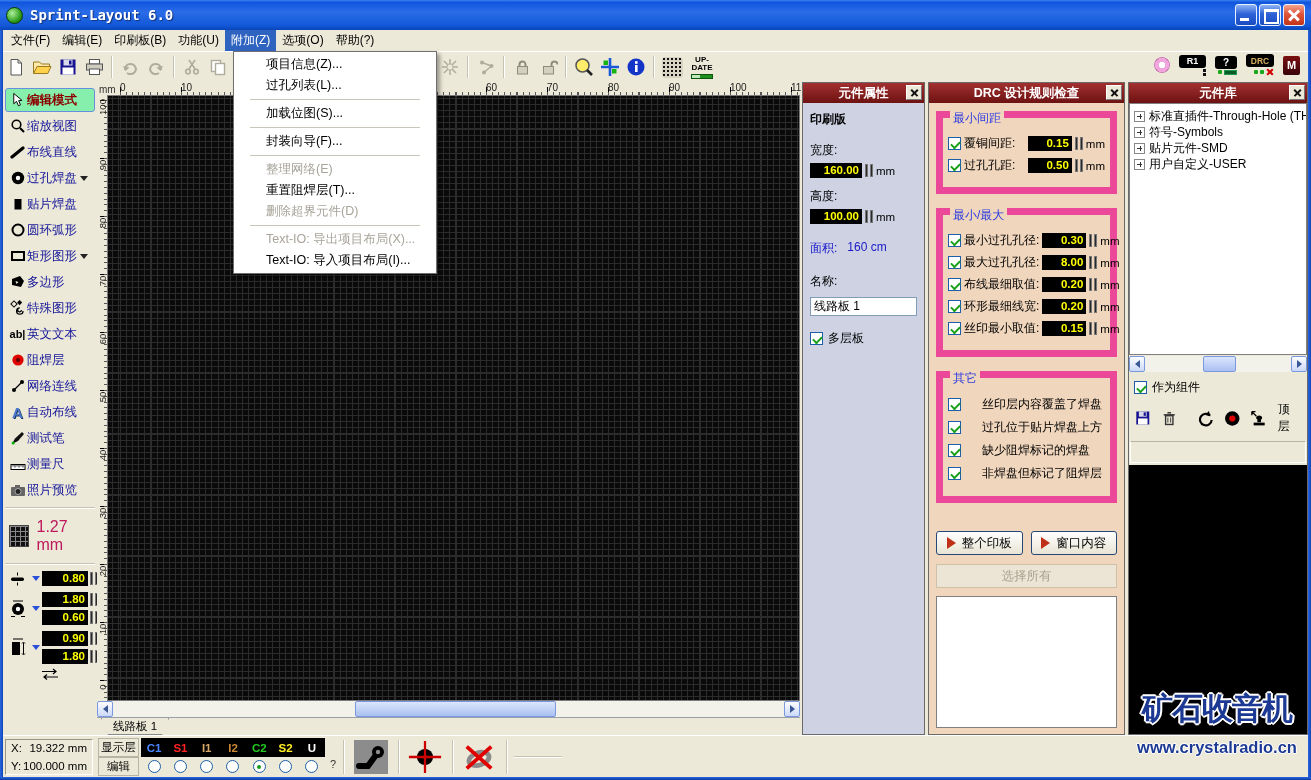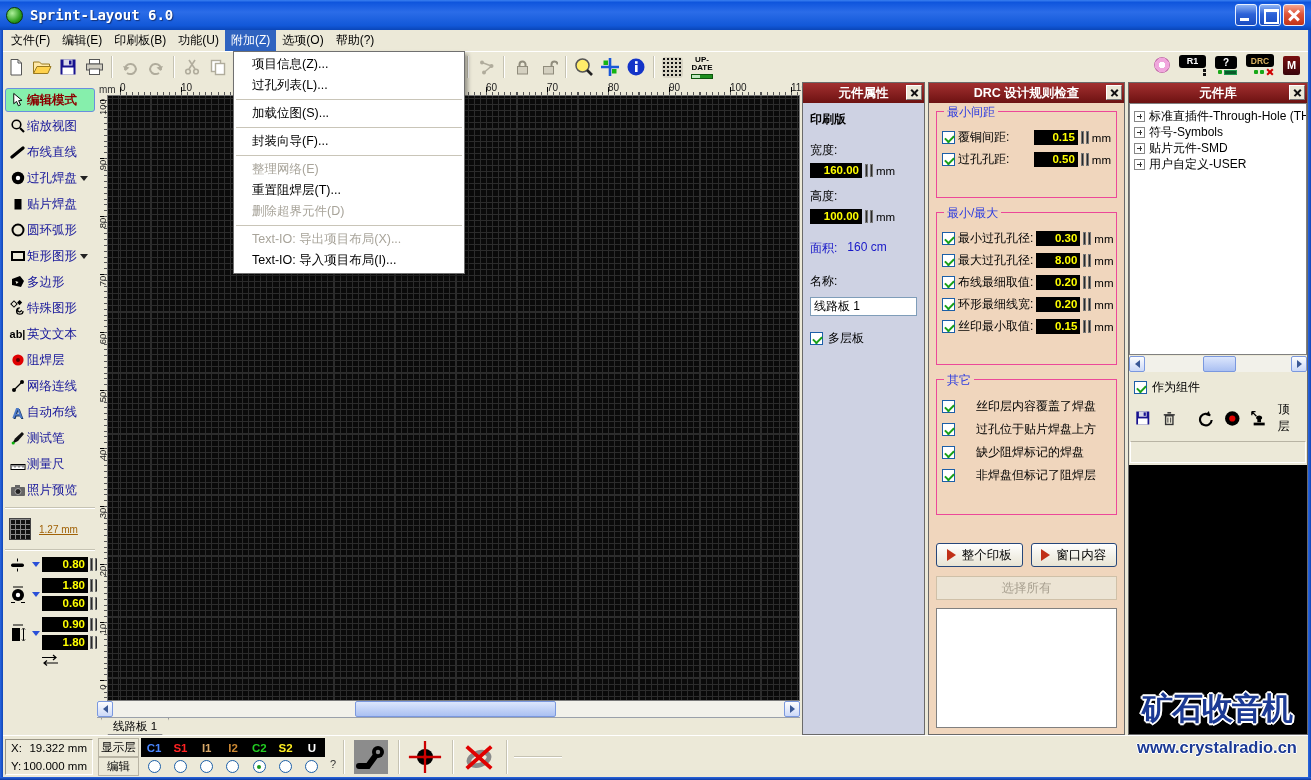--- a/index.html
+++ b/index.html
@@ -52,41 +52,41 @@
   .mini-dot{width:3px;height:3px;background:#111;}
   .gdot{width:4px;height:4px;background:#18a818;border-radius:1px;}
   .gbar{width:13px;height:5px;background:#0a5a2a;border:1px solid #1c9a4c;}
   .redx{position:relative;width:8px;height:8px;}
   .redx::before,.redx::after{content:"";position:absolute;left:0;top:3px;width:8px;height:2px;background:#d00000;}
   .redx::before{transform:rotate(45deg);} .redx::after{transform:rotate(-45deg);}
   .mbox{width:17px;height:19px;border-radius:2px;background:linear-gradient(180deg,#7a1010,#38040a);
     color:#fff;font-weight:bold;font-size:11px;display:flex;align-items:center;justify-content:center;}
 
   
-  .popup{position:absolute;left:233px;top:51px;width:232px;background:#fff;border:1px solid #707070;
-    box-shadow:3px 3px 4px rgba(0,0,0,.35);z-index:50;padding:2px 0;}
+  .popup{position:absolute;left:233px;top:51px;width:204px;background:#fff;border:1px solid #707070;
+    box-shadow:3px 3px 4px rgba(0,0,0,.35);z-index:50;padding:2px 14px;}
   .pitem{height:21px;line-height:21px;padding-left:18px;font-size:12.5px;color:#000;white-space:nowrap;}
   .pitem.dis{color:#a8a49a;}
   .psep{border-top:1px solid #c9c5b8;margin:3px 2px;}
 
   
   .sidebar{position:absolute;left:3px;top:82px;width:94px;height:653px;background:#ece9d8;padding-top:6px;}
   .trow{display:flex;align-items:center;height:24px;margin:0 2px 2px 2px;padding:0 2px;border:1px solid transparent;}
   .trow.sel{background:#86efac;border:1px solid #6a8ede;border-radius:3px;}
   .ticon{width:19px;height:16px;display:flex;align-items:center;justify-content:center;flex:0 0 auto;}
   .tlabel{font-size:12.5px;color:#16169a;white-space:nowrap;}
   .trow.sel .tlabel{color:#8c0000;font-weight:bold;}
   .ddtri{width:0;height:0;border-left:4px solid transparent;border-right:4px solid transparent;border-top:5px solid #222;margin-left:3px;}
   .ddtri.blue{border-top-color:#2a50d8;}
   .side-sep{border-top:1px solid #c6c3b3;border-bottom:1px solid #fff;margin:5px 2px;}
   .gridrow{display:flex;align-items:center;gap:8px;padding:4px 6px;}
   .gridicon{width:22px;height:22px;background-color:#111;
     background-image:linear-gradient(90deg,#888 1px,transparent 1px),linear-gradient(180deg,#888 1px,transparent 1px);
     background-size:5px 5px;border:1px solid #444;}
-  .gridval{font-size:10px;color:#a16207;text-decoration:underline;}
+  .gridval{font-size:16px;color:#be185d;}
   .numrow{display:flex;align-items:center;margin:6px 2px 0 4px;}
   .nicon{width:22px;display:flex;align-items:center;justify-content:center;flex:0 0 auto;}
   .stack{display:flex;flex-direction:column;gap:3px;margin-left:2px;}
   .nfwrap{display:flex;align-items:center;gap:2px;}
   .nfield{background:#000;color:#ffff00;font-size:11.5px;font-weight:bold;text-align:right;
     padding:1px 3px;width:46px;height:15px;line-height:13px;}
   .spin{display:flex;gap:2px;}
   .spin i{width:3px;height:13px;background:#2a2a2a;border:1px solid #777;}
   .swaprow{display:flex;justify-content:center;margin-top:4px;}
 
@@ -136,21 +136,21 @@
   .fieldrow{display:flex;align-items:center;gap:3px;}
   .area{color:#1818c8;margin-top:16px;display:flex;gap:10px;}
   .nameinput{width:100%;height:19px;border:1px solid #7f9db9;background:#fff;font-size:12px;padding:0 3px;margin-top:3px;}
   .chkrow{display:flex;align-items:center;gap:5px;margin-top:14px;}
   .chk{width:13px;height:13px;background:#fff;border:1px solid #1c5fa8;position:relative;flex:0 0 auto;}
   .chk::after{content:"";position:absolute;left:2px;top:2.5px;width:7px;height:4px;
     border-left:2px solid #18a018;border-bottom:2px solid #18a018;transform:rotate(-45deg);}
 
   .drc{left:928px;width:197px;background:#f0d6bd;}
   .drc .body{padding:8px 7px 6px 7px;font-size:12px;display:flex;flex-direction:column;flex:1;min-height:0;}
-  .group{border:1px solid #ec4899;position:relative;padding:12px 5px 24px 5px;margin-bottom:14px;}
+  .group{border:7px solid #ec4899;position:relative;padding:12px 5px 8px 5px;margin-bottom:14px;}
   .gtitle{position:absolute;left:7px;top:-8px;background:#f0d6bd;padding:0 3px;color:#2a3ae0;font-size:12px;}
   .drow{display:flex;align-items:center;gap:3px;margin:5px 0;}
   .dlabel{flex:1;font-size:12px;white-space:nowrap;}
   .drow .nfield{width:44px;flex:0 0 auto;}
   .unit{font-size:11.5px;}
   .crow{display:flex;align-items:center;gap:21px;margin:6px 0;font-size:12px;white-space:nowrap;}
   .runrow{display:flex;gap:8px;margin:14px 0 0 0;}
   .runbtn{flex:1;height:24px;border:1px solid #26477a;border-radius:3px;background:linear-gradient(180deg,#fff,#e8e4d4);
     display:flex;align-items:center;justify-content:center;gap:6px;font-size:12.5px;}
   .play{width:0;height:0;border-top:6px solid transparent;border-bottom:6px solid transparent;border-left:9px solid #c03018;}

